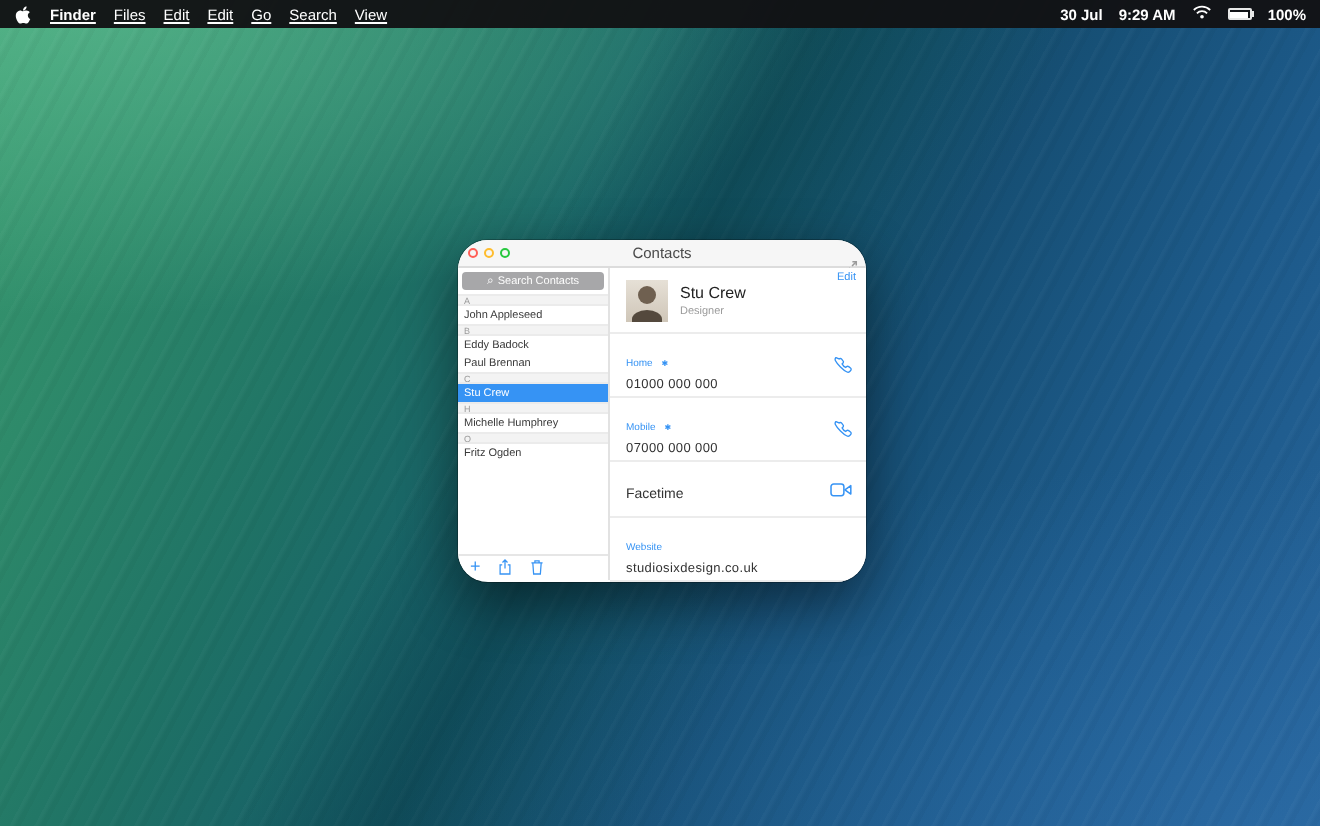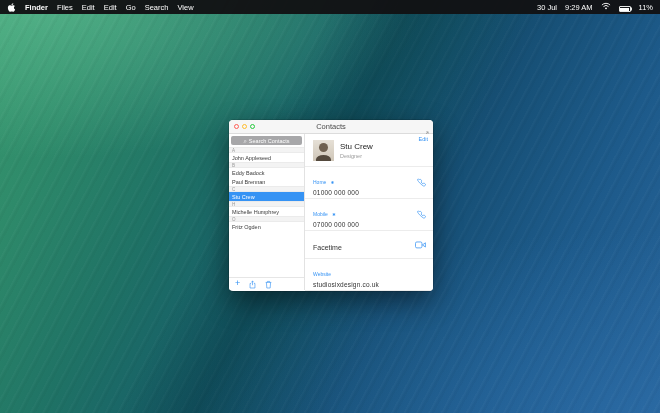--- a/index.html
+++ b/index.html
@@ -24,33 +24,33 @@
     content:""; position:absolute; inset:0;
     background:linear-gradient(118deg, transparent 38%, rgba(4,38,48,0.30) 47%, rgba(4,38,48,0.12) 55%, transparent 63%);
   }
 
   
   .menu-bar {
     position:absolute; top:0; left:0; right:0; height:14px;
     background:rgba(18,18,20,0.96); color:#fff;
     display:flex; align-items:center; font-size:7.5px; padding:0 7px; z-index:50;
   }
-  .menu-left { display:flex; align-items:center; gap:9px; }
+  .menu-left { display:flex; align-items:center; gap:9px;text-decoration:underline; }
   .apple { display:flex; align-items:center; }
   .menu-item { cursor:default; }
   .menu-item.app { font-weight:bold; }
-  .menu-right { margin-left:auto; display:flex; align-items:flex-end; gap:8px; }
+  .menu-right { margin-left:auto; display:flex; align-items:center; gap:8px;font-weight:bold; }
   .batt { display:inline-block; width:12px; height:6px; border:1px solid rgba(255,255,255,0.9); border-radius:1px; position:relative; }
   .batt::after { content:""; position:absolute; right:-2.5px; top:50%; transform:translateY(-50%); width:1.5px; height:3px; background:rgba(255,255,255,0.9); }
   .batt-level { position:absolute; top:0.5px; left:0.5px; right:0.5px; bottom:0.5px; background:#fff; }
 
   
   .window {
     position:absolute; left:229px; top:120px; width:204px; height:171px;
-    background:#fff; border-radius:4px; overflow:hidden; z-index:20;
+    background:#fff; border-radius:15px; overflow:hidden; z-index:20;
     box-shadow:0 10px 28px rgba(0,0,0,0.45), 0 0 0 0.5px rgba(0,0,0,0.25);
   }
   .titlebar {
     height:14px; background:#f6f6f6; border-bottom:1px solid #dcdcdc;
     display:flex; align-items:center; position:relative;
   }
   .traffic { display:flex; gap:3px; padding-left:5px; z-index:2; }
   .light { width:5px; height:5px; border-radius:50%; border:1px solid; background:transparent; }
   .light.red { border-color:#ff5f57; }
   .light.yellow { border-color:#febc2e; }
@@ -127,21 +127,21 @@
     <span>
       <svg viewBox="0 0 11 8" width="10" height="8">
           <path d="M1 2.9 A6.4 6.4 0 0 1 10 2.9" fill="none" stroke="#fff" stroke-width="1"></path>
           <path d="M2.7 4.7 A3.9 3.9 0 0 1 8.3 4.7" fill="none" stroke="#fff" stroke-width="1"></path>
           <circle cx="5.5" cy="6.6" r="1" fill="#fff"></circle>
         </svg>
     </span>
     <span class="batt">
         <i class="batt-level"></i>
       </span>
-    <span>11%</span>
+    <span>100%</span>
   </div>
 </div>
 
 <div class="window">
   <div class="titlebar">
     <div class="traffic">
       <span class="light red"></span>
       <span class="light yellow"></span>
       <span class="light green"></span>
     </div>

